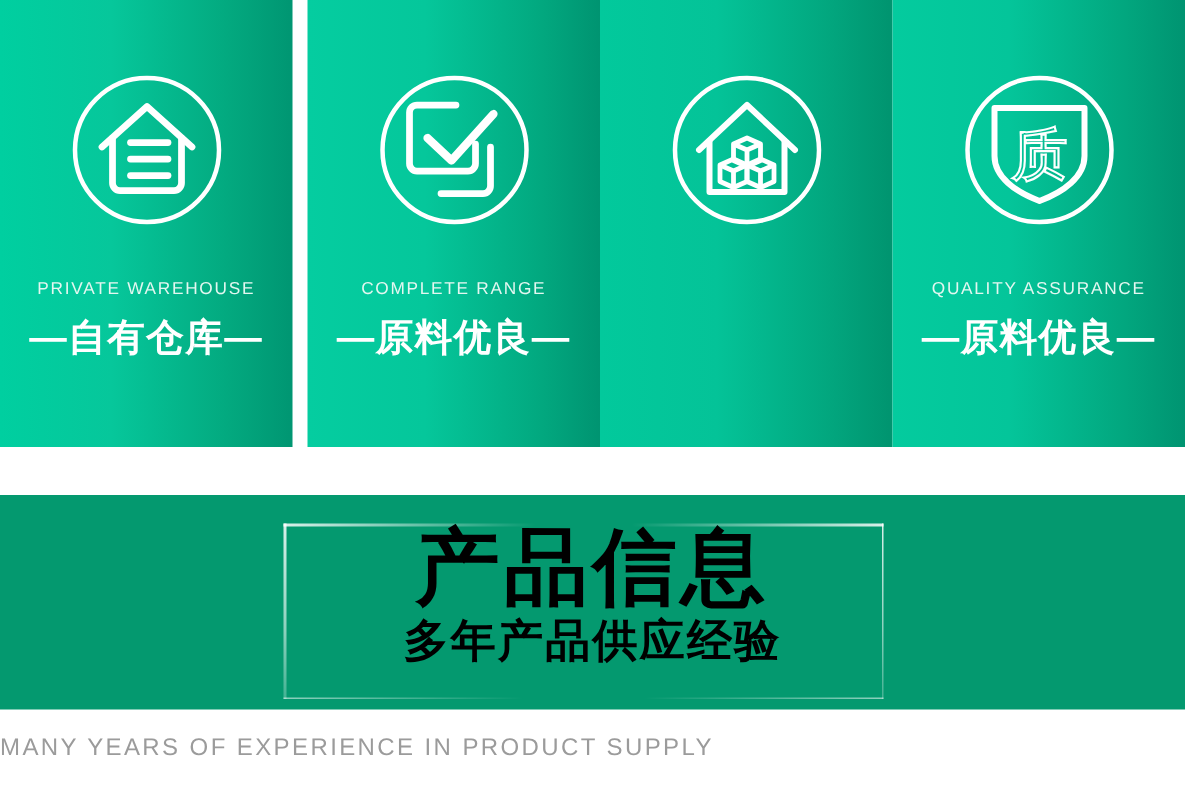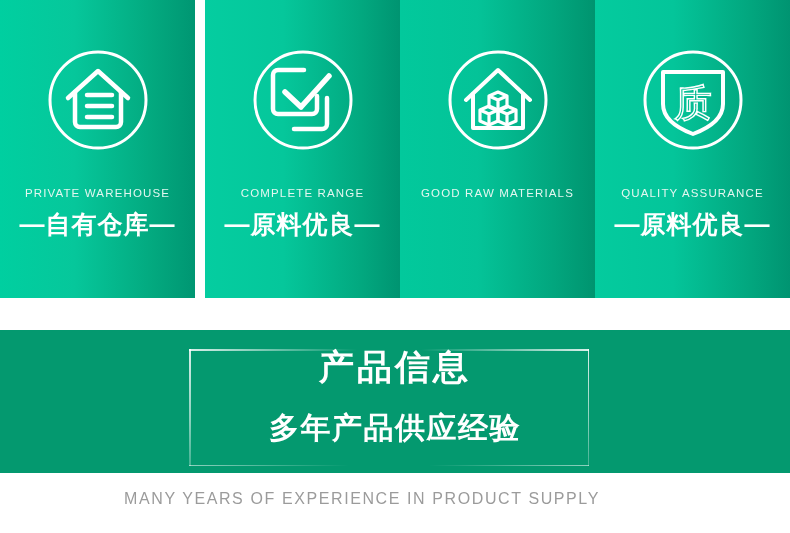--- a/index.html
+++ b/index.html
@@ -124,47 +124,46 @@
     right: 0; top: 0; width: 1.5px; height: 117px;
     background: linear-gradient(180deg, rgba(255,255,255,0.85) 0%, rgba(255,255,255,0.55) 60%, rgba(255,255,255,0.25) 100%);
   }
 
   .band-title {
     position: absolute;
     top: 18px;
     left: 0;
     width: 790px;
     text-align: center;
-    font-size: 35px;
+    font-size: 56px;
     font-weight: 700;
-    color: #ffffff;
+    color: #000000;
     letter-spacing: 3px;
     line-height: 1.08;
   }
 
   .band-subtitle {
     position: absolute;
     top: 81px;
     left: 0;
     width: 790px;
     text-align: center;
     font-size: 30px;
     font-weight: 700;
-    color: #ffffff;
+    color: #000000;
     letter-spacing: 1.5px;
     line-height: 1.1;
   }
 
   
   .footer-en {
     position: absolute;
     top: 490px;
     left: 0;
     width: 724px;
-    text-align: center;
     font-size: 16px;
     color: #9b9b9b;
     letter-spacing: 1.6px;
     font-weight: 400;
     white-space: nowrap;
   }
 </style>
 </head>
 <body>
 
@@ -207,21 +206,20 @@
           <path d="M22 54 L54 24 L86 54" fill="none" stroke="#ffffff" stroke-width="4" stroke-linecap="round" stroke-linejoin="round"></path>
           <path d="M29 48 L29 82 L79 82 L79 48" fill="none" stroke="#ffffff" stroke-width="4" stroke-linecap="round" stroke-linejoin="round"></path>
           <path d="M45 50 L54 46 L63 50 L63 61 L54 65 L45 61 Z" fill="none" stroke="#ffffff" stroke-width="3.2" stroke-linejoin="round"></path>
           <path d="M45 50 L54 54 L63 50 M54 54 L54 65" fill="none" stroke="#ffffff" stroke-width="3.2" stroke-linejoin="round"></path>
           <path d="M36 64 L45 60 L54 64 L54 75 L45 79 L36 75 Z" fill="none" stroke="#ffffff" stroke-width="3.2" stroke-linejoin="round"></path>
           <path d="M36 64 L45 68 L54 64 M45 68 L45 79" fill="none" stroke="#ffffff" stroke-width="3.2" stroke-linejoin="round"></path>
           <path d="M54 64 L63 60 L72 64 L72 75 L63 79 L54 75 Z" fill="none" stroke="#ffffff" stroke-width="3.2" stroke-linejoin="round"></path>
           <path d="M54 64 L63 68 L72 64 M63 68 L63 79" fill="none" stroke="#ffffff" stroke-width="3.2" stroke-linejoin="round"></path>
         </svg>
       </div>
-      <div class="panel-en">GOOD RAW MATERIALS</div>
     </div>
 
     <div class="feature-panel p4">
       <div class="panel-icon">
         <svg viewBox="0 0 108 108" xmlns="http://www.w3.org/2000/svg">
           <circle cx="54" cy="54" r="48" fill="none" stroke="#ffffff" stroke-width="3"></circle>
           <path d="M24 26 L54 26 L84 26 L84 58 C84 72 70 82 54 88 C38 82 24 72 24 58 Z" fill="none" stroke="#ffffff" stroke-width="4" stroke-linecap="round" stroke-linejoin="round"></path>
           <text x="54" y="70" font-family="DejaVu Sans, sans-serif" font-size="38" fill="none" stroke="#ffffff" stroke-width="1.4" text-anchor="middle">质</text>
         </svg>
       </div>

